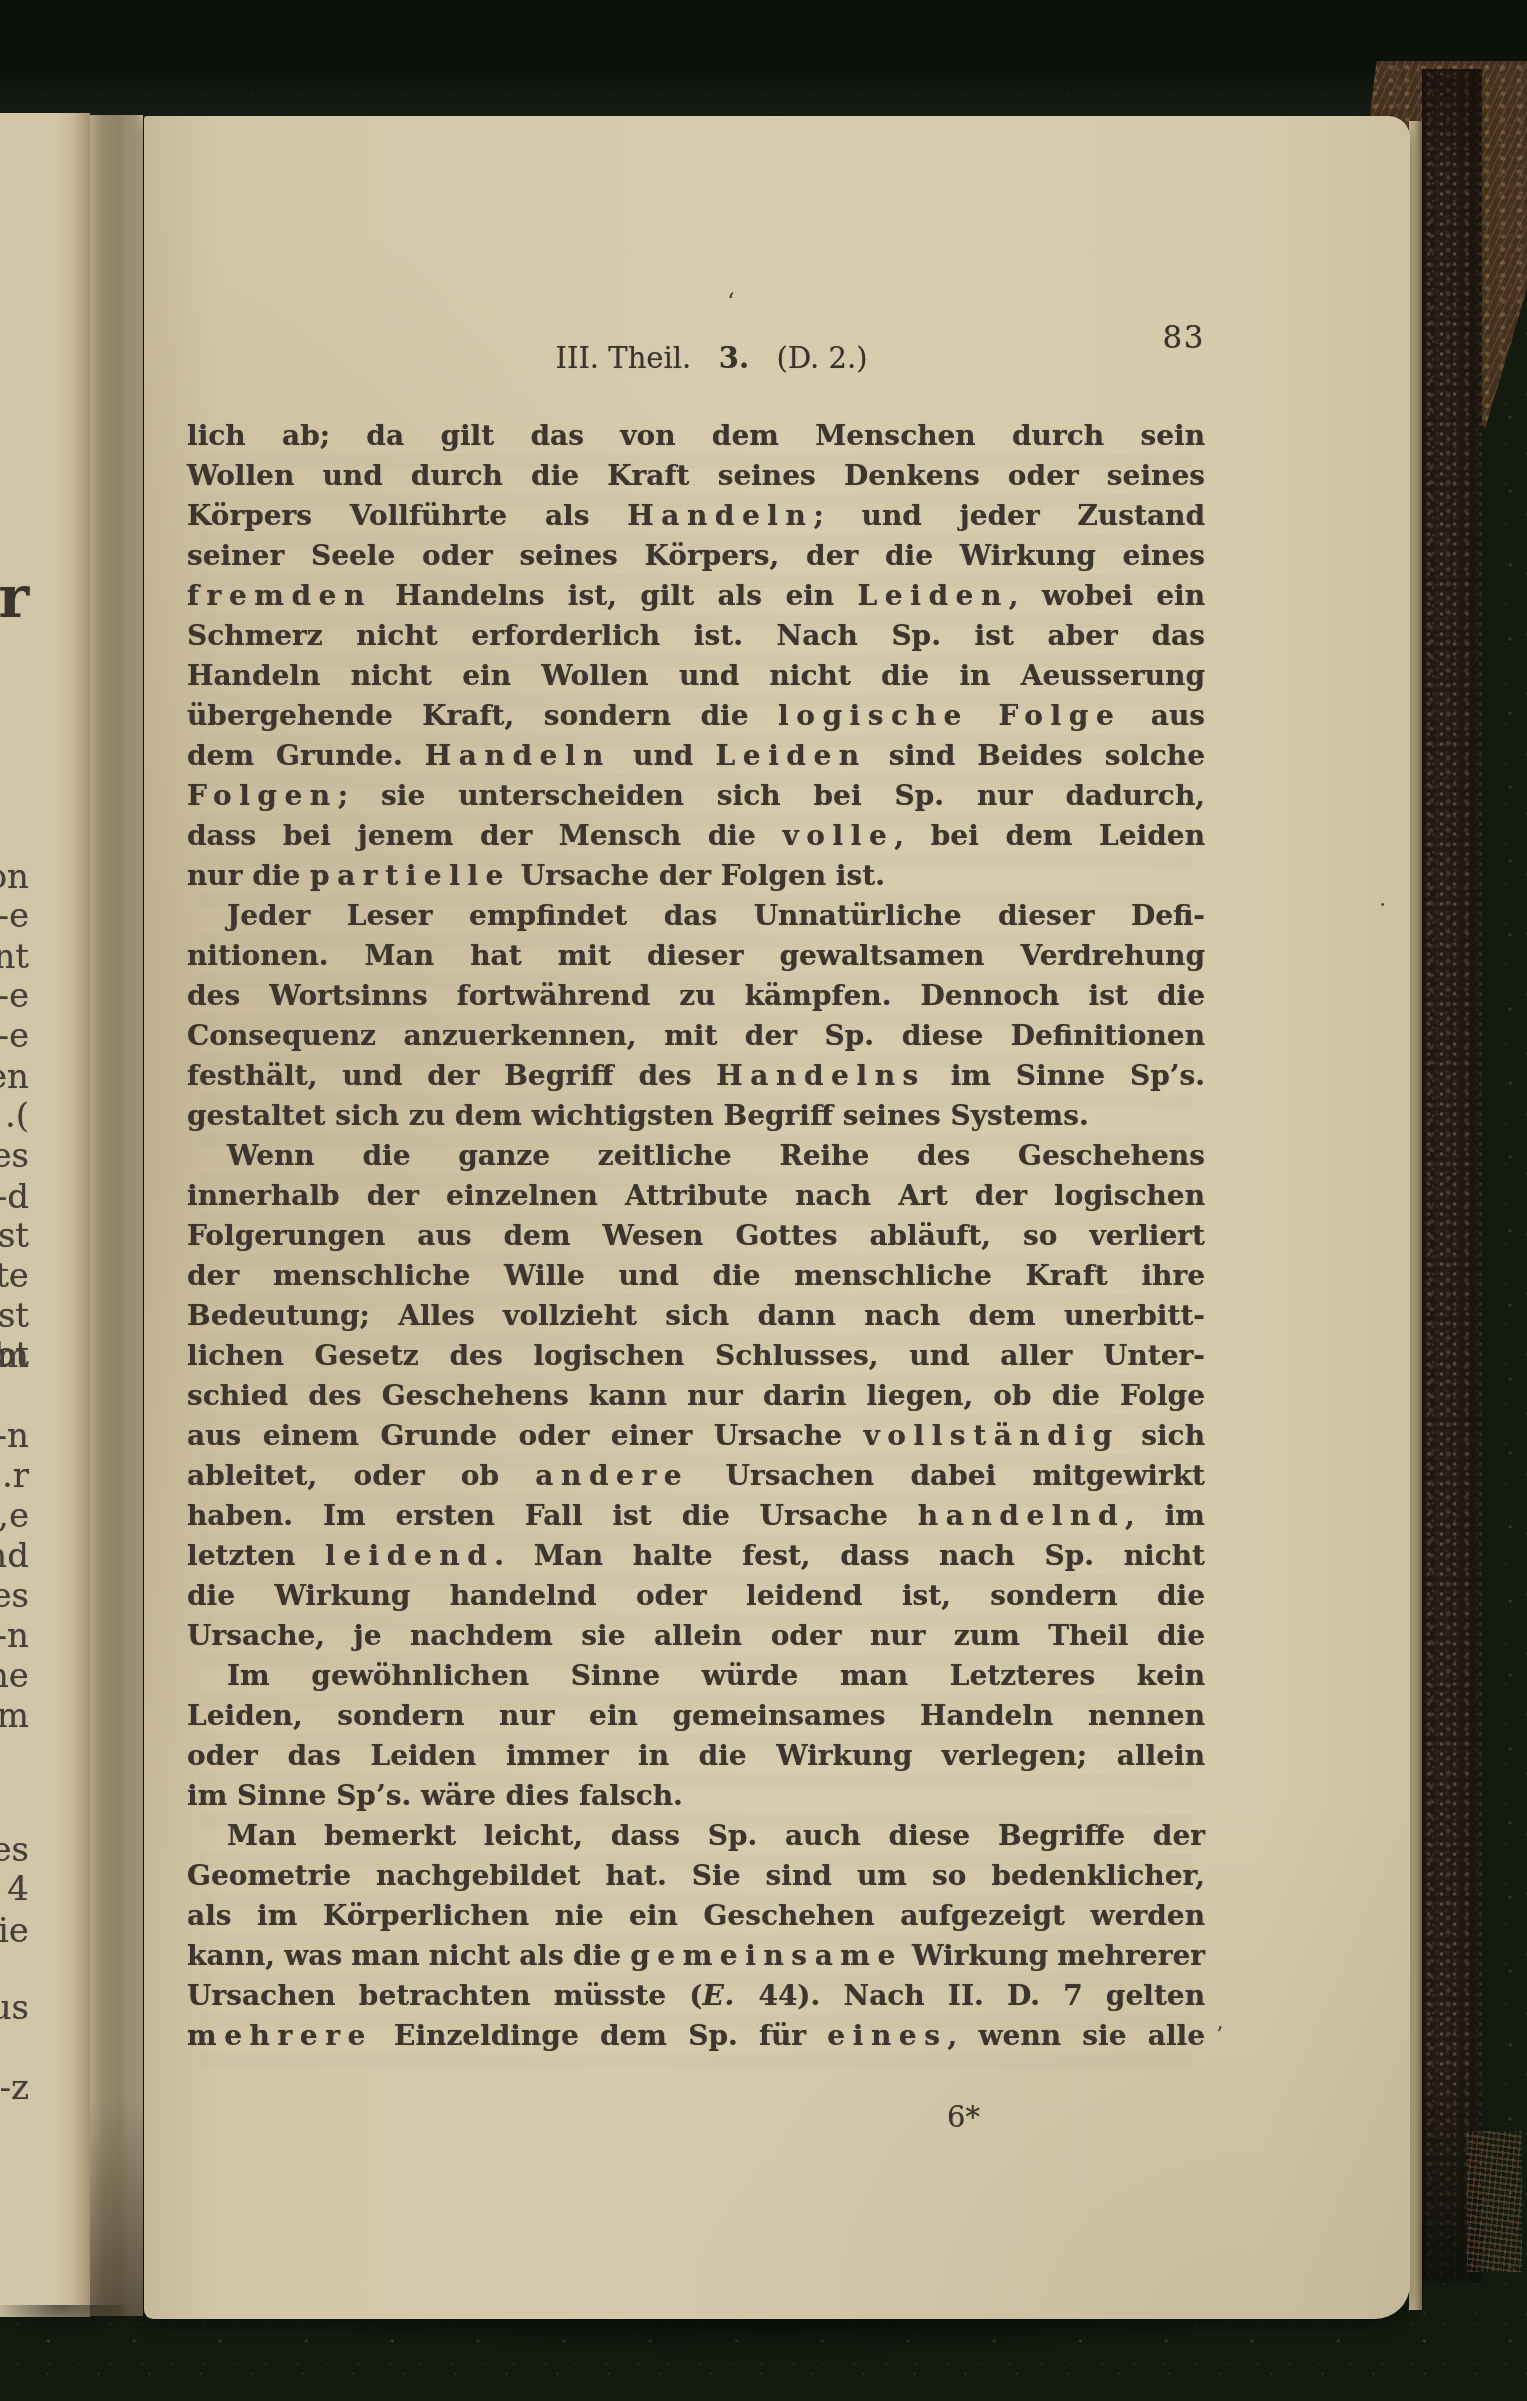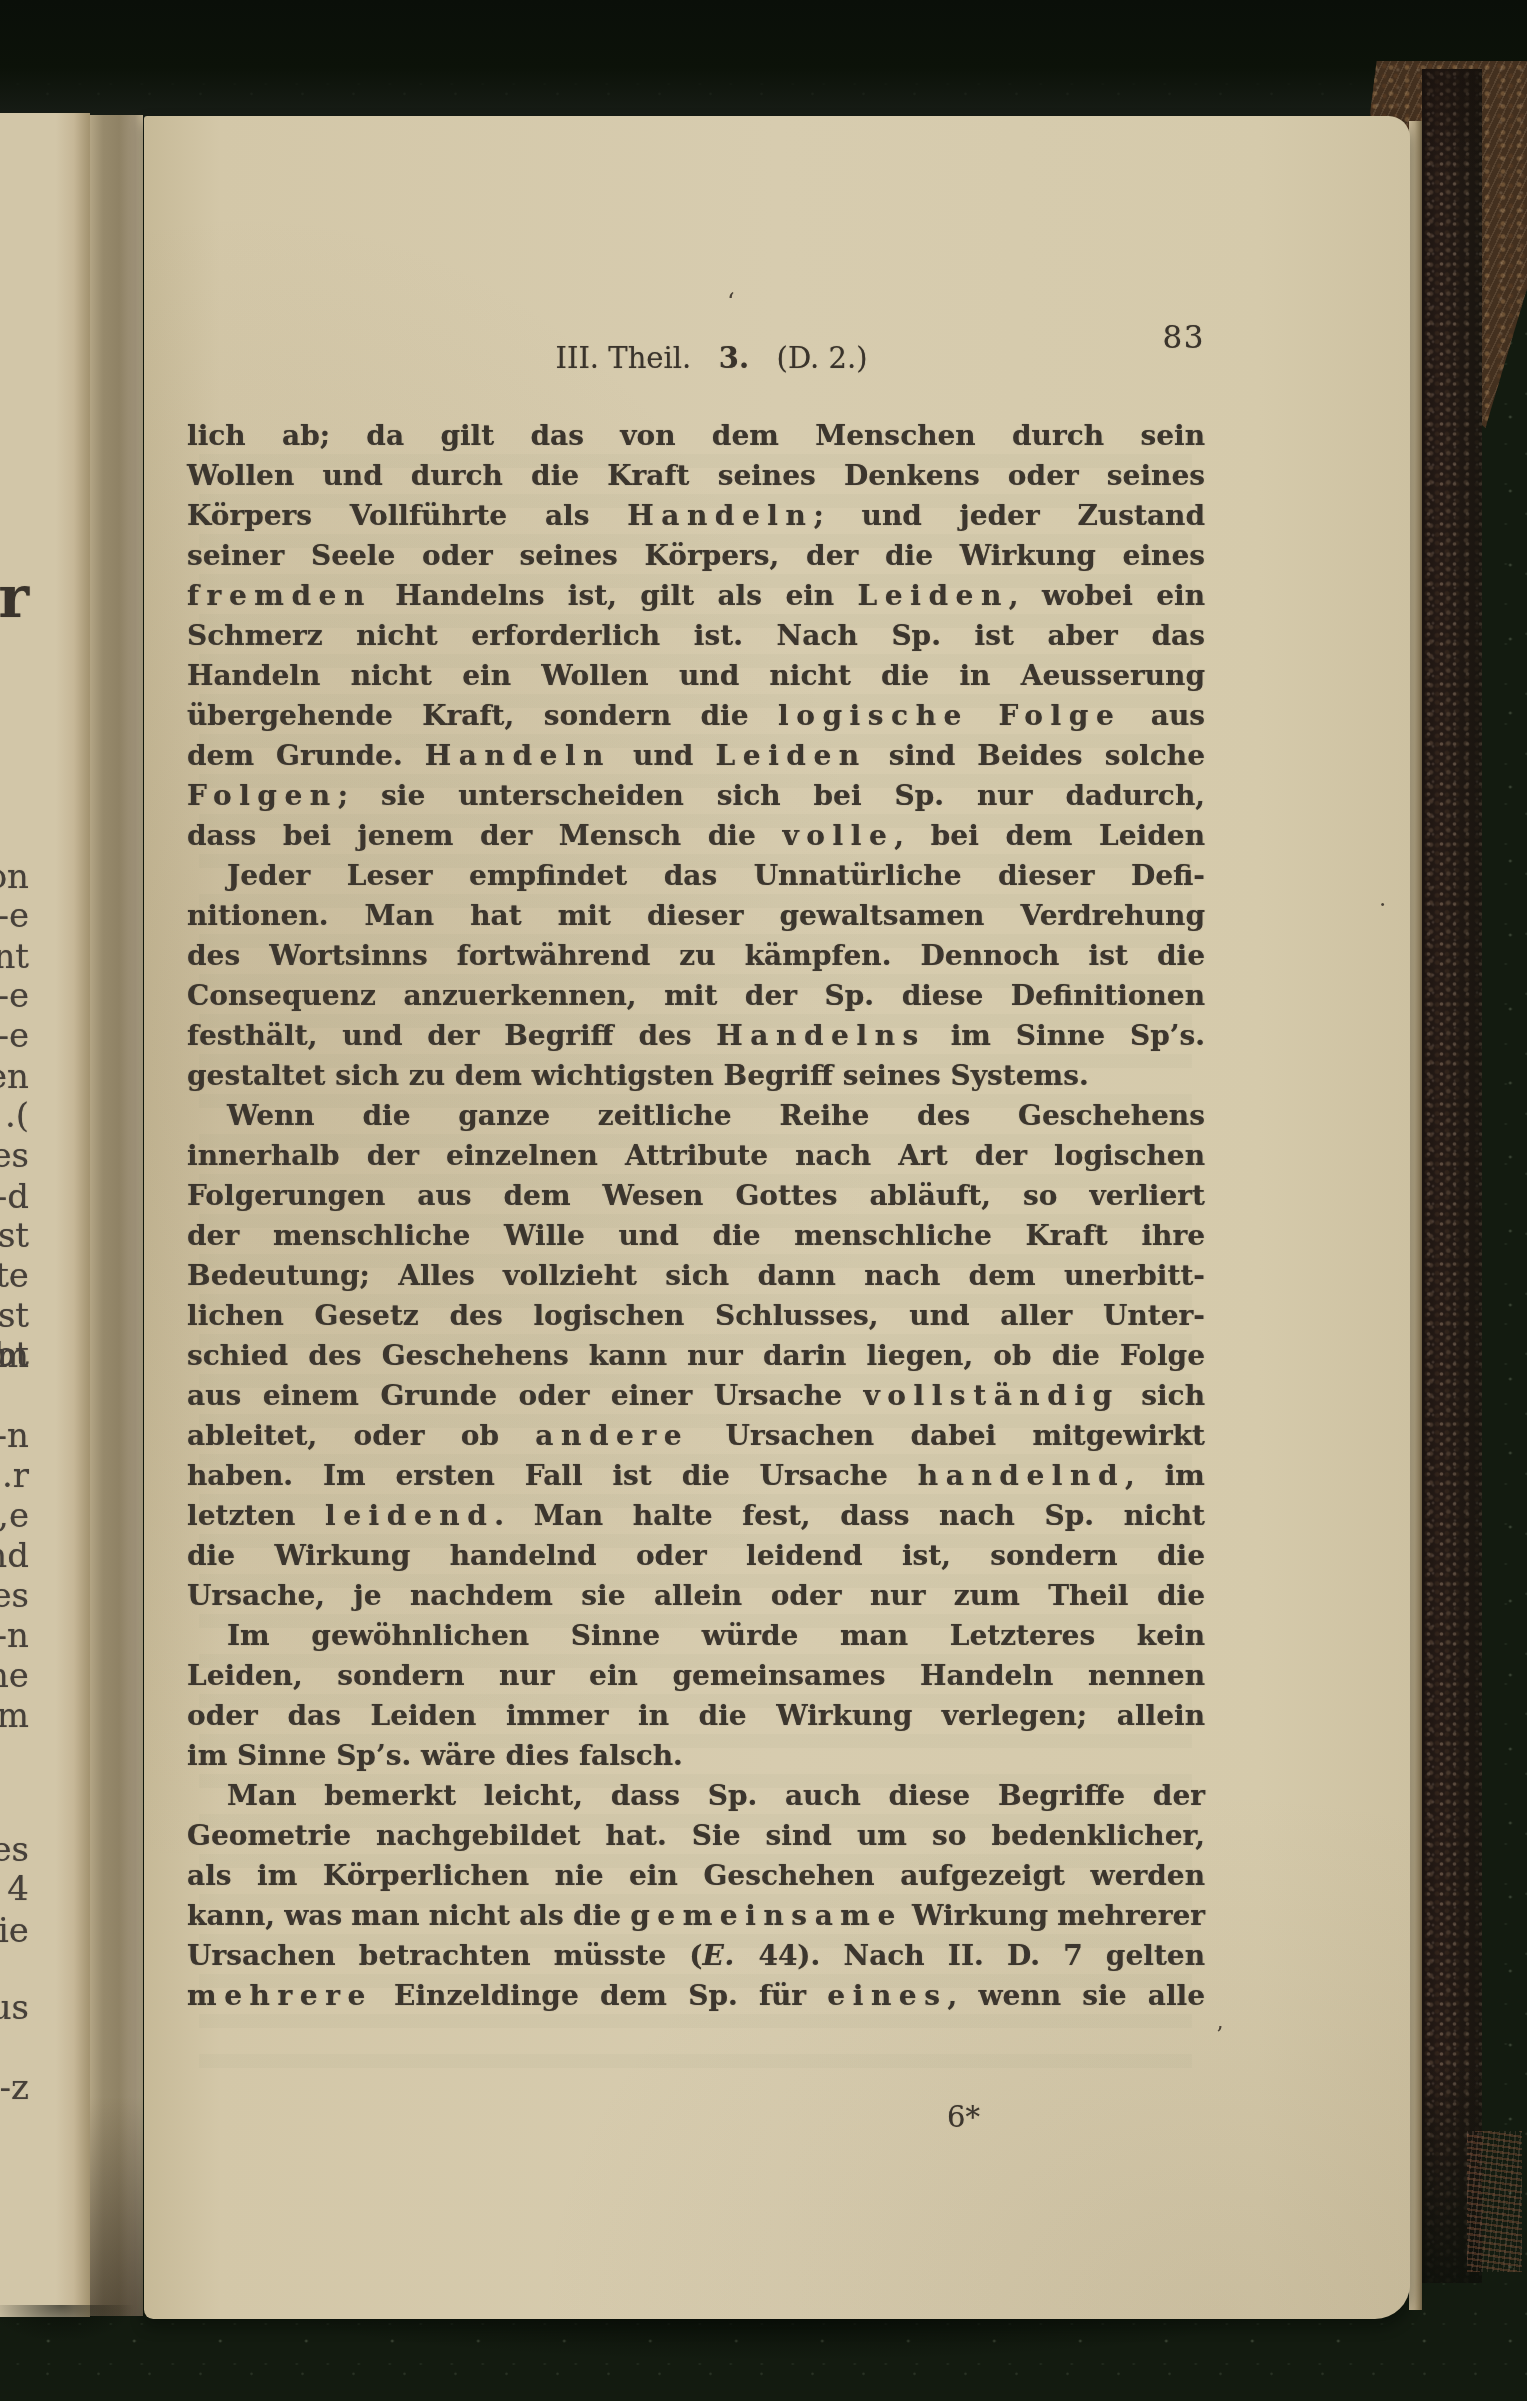--- a/index.html
+++ b/index.html
@@ -120,20 +120,21 @@
     <div class="line">Wollen und durch die Kraft seines Denkens oder seines</div>
     <div class="line">Körpers Vollführte als <span class="g">Handeln</span>; und jeder Zustand</div>
     <div class="line">seiner Seele oder seines Körpers, der die Wirkung eines</div>
     <div class="line"><span class="g">fremden</span> Handelns ist, gilt als ein <span class="g">Leiden</span>, wobei ein</div>
     <div class="line">Schmerz nicht erforderlich ist.  Nach Sp. ist aber das</div>
     <div class="line">Handeln nicht ein Wollen und nicht die in Aeusserung</div>
     <div class="line">übergehende Kraft, sondern die <span class="g">logische</span> <span class="g">Folge</span> aus</div>
     <div class="line">dem Grunde.  <span class="g">Handeln</span> und <span class="g">Leiden</span> sind Beides solche</div>
     <div class="line"><span class="g">Folgen</span>; sie unterscheiden sich bei Sp. nur dadurch,</div>
     <div class="line">dass bei jenem der Mensch die <span class="g">volle</span>, bei dem Leiden</div>
+    <div class="line end">nur die <span class="g">partielle</span> Ursache der Folgen ist.</div>
     <div class="line ind">Jeder Leser empfindet das Unnatürliche dieser Defi-</div>
     <div class="line">nitionen.  Man hat mit dieser gewaltsamen Verdrehung</div>
     <div class="line">des Wortsinns fortwährend zu kämpfen.  Dennoch ist die</div>
     <div class="line">Consequenz anzuerkennen, mit der Sp. diese Definitionen</div>
     <div class="line">festhält, und der Begriff des <span class="g">Handelns</span> im Sinne Sp’s.</div>
     <div class="line end">gestaltet sich zu dem wichtigsten Begriff seines Systems.</div>
     <div class="line ind">Wenn die ganze zeitliche Reihe des Geschehens</div>
     <div class="line">innerhalb der einzelnen Attribute nach Art der logischen</div>
     <div class="line">Folgerungen aus dem Wesen Gottes abläuft, so verliert</div>
     <div class="line">der menschliche Wille und die menschliche Kraft ihre</div>

